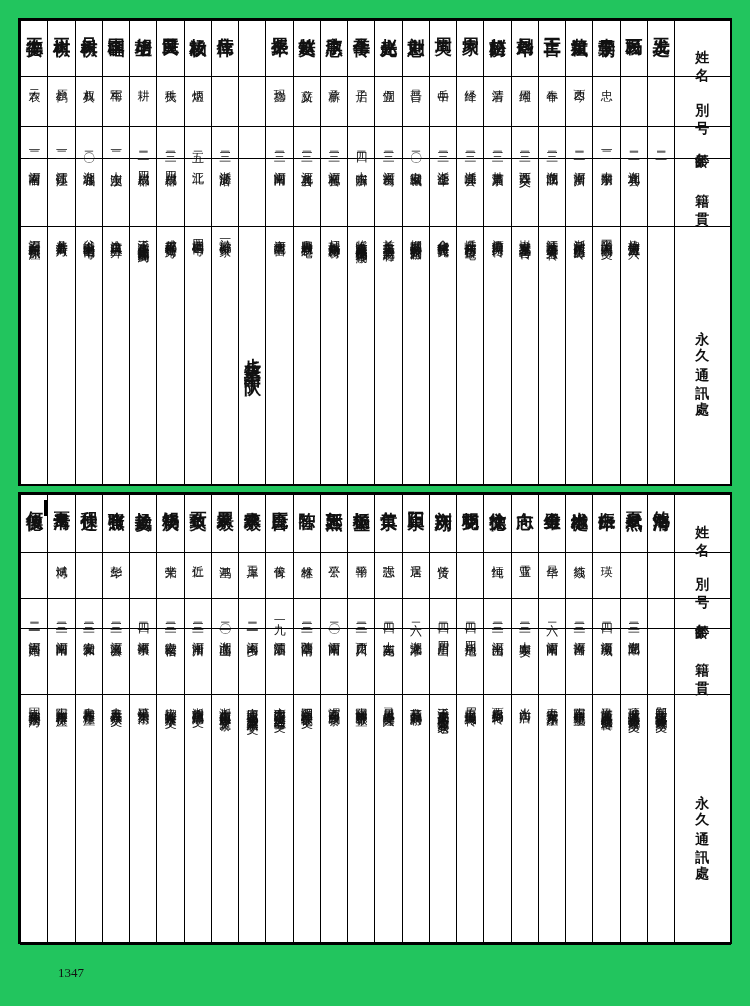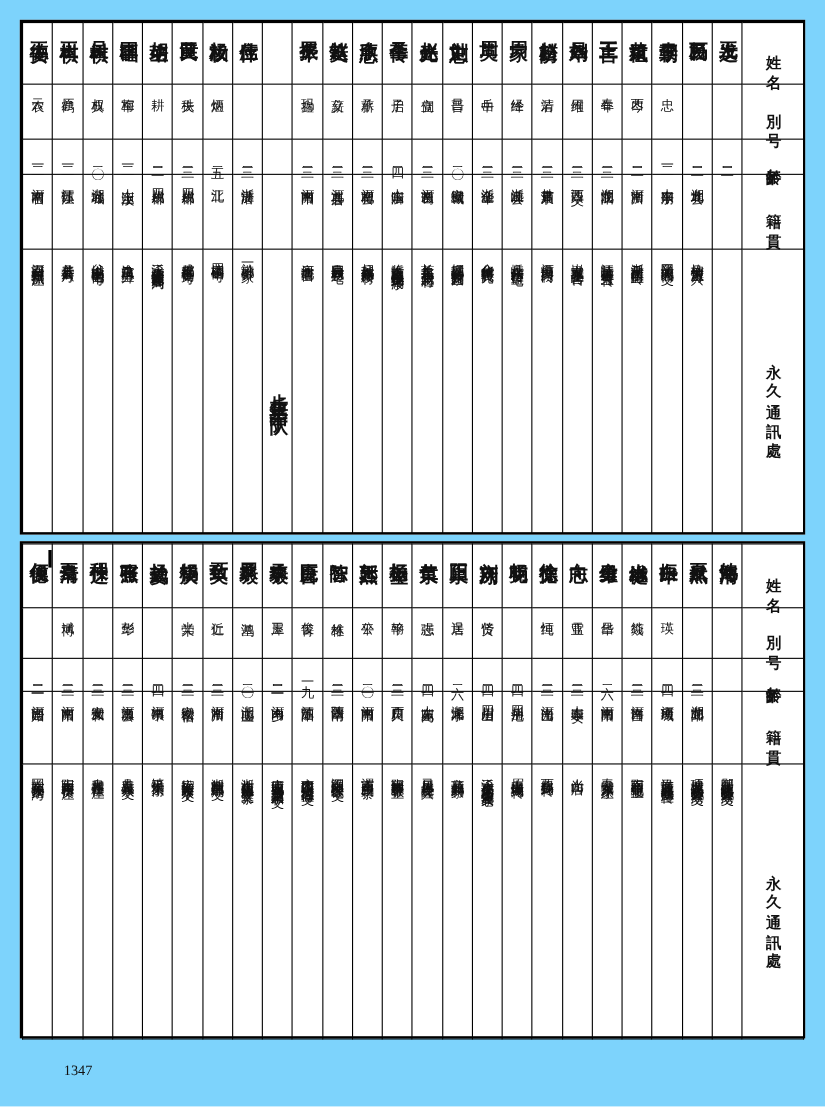--- a/index.html
+++ b/index.html
@@ -1,17 +1,17 @@
 <!DOCTYPE html>
 <html><head>
 <meta charset="utf-8">
 <style>
   html,body{margin:0;padding:0;background:#ffffff;}
   body{width:750px;height:1006px;font-family:"DejaVu Sans","Liberation Sans",sans-serif;color:#111;}
-  .page{position:relative;width:750px;height:1006px;overflow:hidden;background:#7dd3fc;}
+  .page{position:relative;width:750px;height:1006px;overflow:hidden;background:#22c55e;}
 
   .tablewrap{position:absolute;border:2px solid #000;background:#fff;box-sizing:border-box;}
   .tbl{width:100%;height:100%;border-collapse:collapse;table-layout:fixed;}
   .tbl td{border:1px solid #000;padding:0;vertical-align:middle;text-align:center;box-sizing:border-box;}
 
   
   .v{
     writing-mode:vertical-rl;
     text-orientation:upright;
     white-space:normal;

